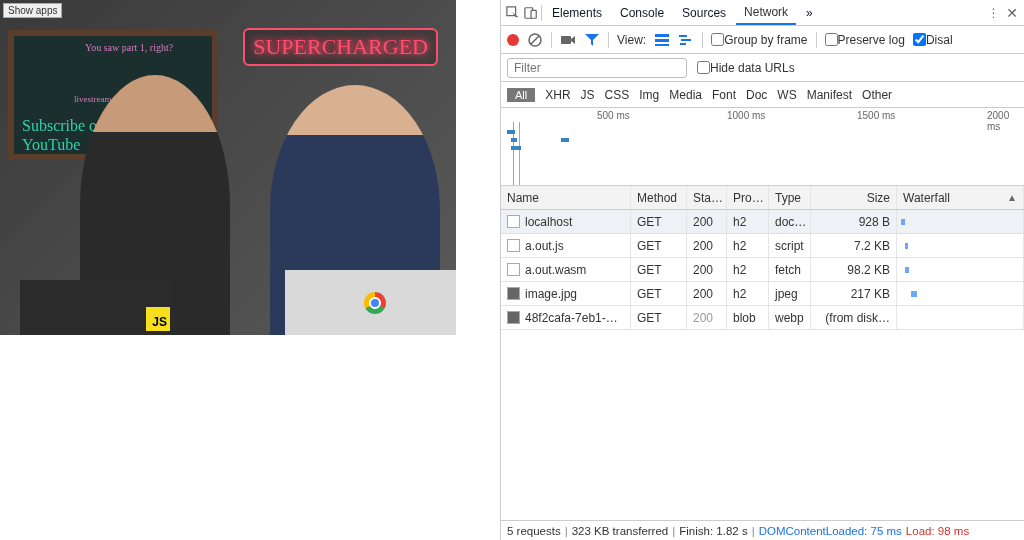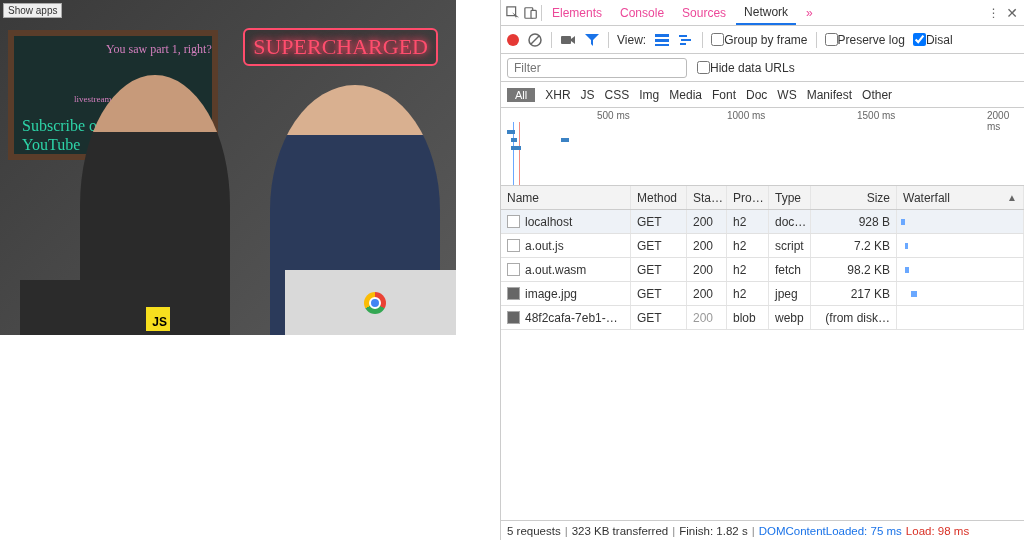--- a/index.html
+++ b/index.html
@@ -2,37 +2,37 @@
 <html><head>
 <meta charset="utf-8">
 <style>
   * { box-sizing: border-box; margin: 0; padding: 0; }
   body { font-family: -apple-system, "Helvetica Neue", Arial, sans-serif; font-size: 12px; color: #333; width:1024px; height:540px; overflow:hidden; background:#fff; }
   .root { display:flex; width:1024px; height:540px; }
   .left-pane { width:500px; height:540px; position:relative; background:#fff; }
   .video-area { width:456px; height:335px; background: linear-gradient(135deg,#3a3a3a,#5a5a5a); position:relative; overflow:hidden;padding-left:11px; }
   .show-apps { position:absolute; top:3px; left:3px; background:#efefef; border:1px solid #aaa; padding:1px 4px; font-size:10px; color:#333; }
   .chalkboard { position:absolute; top:30px; left:8px; width:210px; height:130px; background:#1a2f2e; border:6px solid #5a3d2a; font-family: "Comic Sans MS", cursive; }
-  .chalk-text1 { position:absolute; color:#d47fbf; font-size:12px; top:6px; left:92px; }
+  .chalk-text1 { position:absolute; color:#d47fbf; font-size:10px; top:6px; left:71px; }
   .chalk-text2 { position:absolute; color:#d47fbf; font-size:9px; top:58px; left:60px; }
   .chalk-sub { position:absolute; color:#2dd4a8; font-family: cursive; font-size:16px; top:80px; left:8px; line-height:1.2; }
   .neon-sign { position:absolute; top:28px; right:18px; font-family: cursive; font-size:22px; color:#ff4d6d; text-shadow:0 0 6px #ff4d6d,0 0 12px #ff2d4d; border:2px solid #ff4d6d; border-radius:6px; padding:4px 8px; background:rgba(0,0,0,.2); }
   .hex-logo { position:absolute; top:40px; left:18px; }
   .person { position:absolute; bottom:0; border-radius:50% 50% 0 0; }
   .p1 { left:80px; width:150px; height:260px; background:linear-gradient(#c79a7a 22%, #2a2a2a 22%); }
   .p2 { left:270px; width:170px; height:250px; background:linear-gradient(#d9b090 20%, #2b3a5a 20%); }
   .laptop1 { position:absolute; left:20px; bottom:0; width:150px; height:55px; background:#2b2b2b; }
   .laptop2 { position:absolute; left:285px; bottom:0; width:180px; height:65px; background:#d9d9d9; display:flex; align-items:center; justify-content:center;}
   .chrome-logo { width:22px; height:22px; border-radius:50%; background: conic-gradient(#ea4335 0 120deg,#34a853 120deg 240deg,#fbbc05 240deg 360deg); position:relative;}
   .chrome-logo::after{ content:""; position:absolute; inset:5px; border-radius:50%; background:#4285f4; border:2px solid #fff;}
   .js-badge { position:absolute; left:126px; bottom:4px; width:24px; height:24px; background:#f7df1e; color:#000; font-weight:bold; font-size:12px; display:flex; align-items:flex-end; justify-content:flex-end; padding:2px 3px; }
 
   .devtools { flex:1; height:540px; border-left:1px solid #ccc; display:flex; flex-direction:column; background:#fff; }
   .dt-tabbar { height:26px; border-bottom:1px solid #ccc; display:flex; align-items:center; padding:0 4px; gap:2px; }
-  .dt-tab { padding:4px 8px; color:#ec4899; cursor:pointer; }
+  .dt-tab { padding:4px 8px; color:#0f172a; cursor:pointer; }
   .dt-tab.active { color:#333; border-bottom:2px solid #1a73e8; font-weight:500; }
   .dt-icon { width:16px; height:16px; display:flex; align-items:center; justify-content:center; color:#666; }
   .dt-icon svg { width:14px; height:14px; }
   .spacer { flex:1; }
   .menu-dots { letter-spacing:1px; }
   .close-x { font-size:14px; padding:0 4px; }
 
   .dt-toolbar { height:28px; border-bottom:1px solid #ccc; display:flex; align-items:center; padding:0 6px; gap:8px; }
   .rec-dot { width:12px; height:12px; border-radius:50%; background:#e53935; }
   .tb-icon { color:#666; width:16px; height:16px; display:flex; align-items:center; justify-content:center; }

